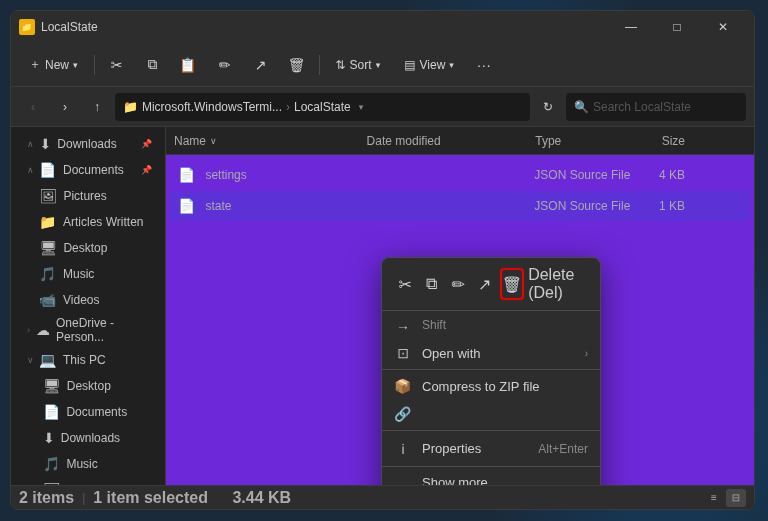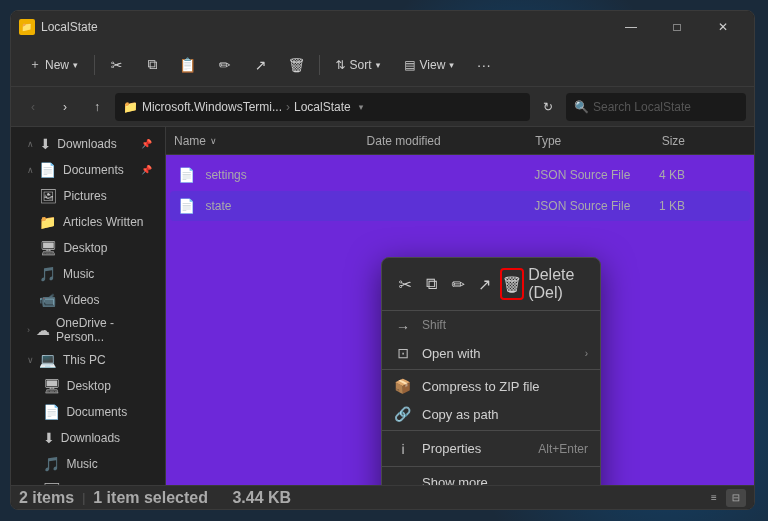--- a/index.html
+++ b/index.html
@@ -515,21 +515,20 @@
           <span class="item-label">Open with</span>
           <span class="item-arrow">›</span>
         </div>
         <div class="ctx-menu-divider"></div>
         <div class="ctx-menu-item">
           <span class="item-icon">📦</span>
           <span class="item-label">Compress to ZIP file</span>
         </div>
         <div class="ctx-menu-item">
           <span class="item-icon">🔗</span>
-          <span class="item-label">Copy as path</span>
         </div>
         <div class="ctx-menu-divider"></div>
         <div class="ctx-menu-item">
           <span class="item-icon">ℹ</span>
           <span class="item-label">Properties</span>
           <span class="item-shortcut">Alt+Enter</span>
         </div>
         <div class="ctx-menu-divider"></div>
         <div class="ctx-menu-item">
           <span class="item-icon">⊞</span>

